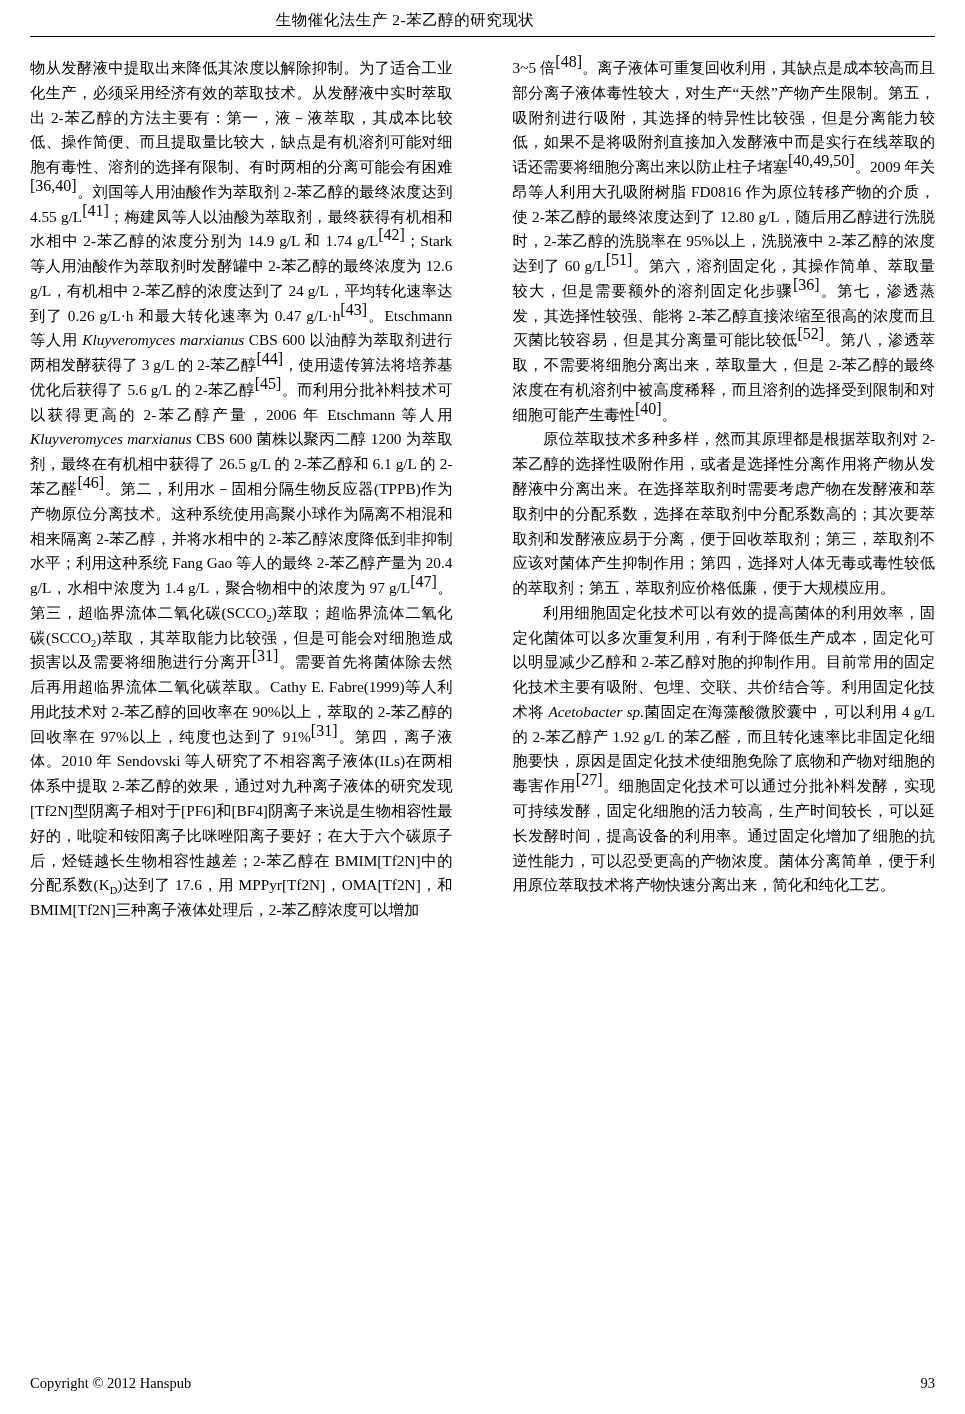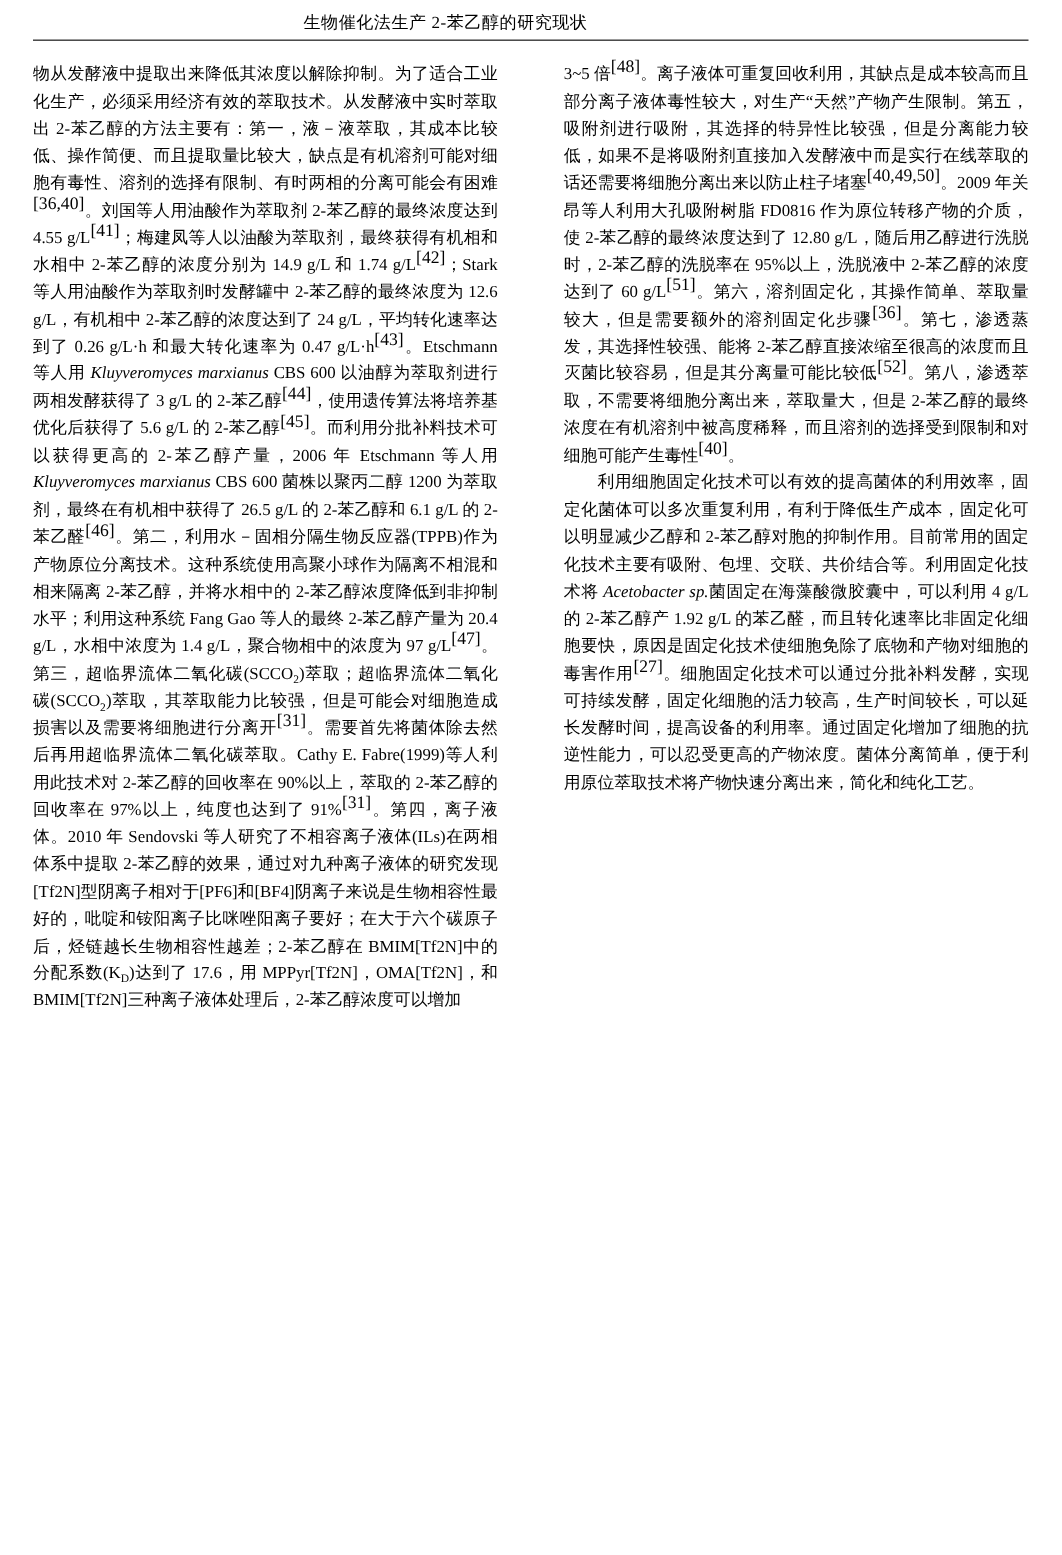--- a/index.html
+++ b/index.html
@@ -99,19 +99,24 @@
   <div class="head-rule"></div>
 
   <div class="columns">
 
     <div class="col">
       <p>物从发酵液中提取出来降低其浓度以解除抑制。为了适合工业化生产，必须采用经济有效的萃取技术。从发酵液中实时萃取出 2-苯乙醇的方法主要有：第一，液－液萃取，其成本比较低、操作简便、而且提取量比较大，缺点是有机溶剂可能对细胞有毒性、溶剂的选择有限制、有时两相的分离可能会有困难<sup>[36,40]</sup>。刘国等人用油酸作为萃取剂 2-苯乙醇的最终浓度达到 4.55 g/L<sup>[41]</sup>；梅建凤等人以油酸为萃取剂，最终获得有机相和水相中 2-苯乙醇的浓度分别为 14.9 g/L 和 1.74 g/L<sup>[42]</sup>；Stark 等人用油酸作为萃取剂时发酵罐中 2-苯乙醇的最终浓度为 12.6 g/L，有机相中 2-苯乙醇的浓度达到了 24 g/L，平均转化速率达到了 0.26 g/L·h 和最大转化速率为 0.47 g/L·h<sup>[43]</sup>。Etschmann 等人用 <span class="ital">Kluyveromyces marxianus</span> CBS 600 以油醇为萃取剂进行两相发酵获得了 3 g/L 的 2-苯乙醇<sup>[44]</sup>，使用遗传算法将培养基优化后获得了 5.6 g/L 的 2-苯乙醇<sup>[45]</sup>。而利用分批补料技术可以获得更高的 2-苯乙醇产量，2006 年 Etschmann 等人用 <span class="ital">Kluyveromyces marxianus</span> CBS 600 菌株以聚丙二醇 1200 为萃取剂，最终在有机相中获得了 26.5 g/L 的 2-苯乙醇和 6.1 g/L 的 2-苯乙醛<sup>[46]</sup>。第二，利用水－固相分隔生物反应器(TPPB)作为产物原位分离技术。这种系统使用高聚小球作为隔离不相混和相来隔离 2-苯乙醇，并将水相中的 2-苯乙醇浓度降低到非抑制水平；利用这种系统 Fang Gao 等人的最终 2-苯乙醇产量为 20.4 g/L，水相中浓度为 1.4 g/L，聚合物相中的浓度为 97 g/L<sup>[47]</sup>。第三，超临界流体二氧化碳(SCCO<sub>2</sub>)萃取；超临界流体二氧化碳(SCCO<sub>2</sub>)萃取，其萃取能力比较强，但是可能会对细胞造成损害以及需要将细胞进行分离开<sup>[31]</sup>。需要首先将菌体除去然后再用超临界流体二氧化碳萃取。Cathy E. Fabre(1999)等人利用此技术对 2-苯乙醇的回收率在 90%以上，萃取的 2-苯乙醇的回收率在 97%以上，纯度也达到了 91%<sup>[31]</sup>。第四，离子液体。2010 年 Sendovski 等人研究了不相容离子液体(ILs)在两相体系中提取 2-苯乙醇的效果，通过对九种离子液体的研究发现[Tf2N]型阴离子相对于[PF6]和[BF4]阴离子来说是生物相容性最好的，吡啶和铵阳离子比咪唑阳离子要好；在大于六个碳原子后，烃链越长生物相容性越差；2-苯乙醇在 BMIM[Tf2N]中的分配系数(K<sub>D</sub>)达到了 17.6，用 MPPyr[Tf2N]，OMA[Tf2N]，和 BMIM[Tf2N]三种离子液体处理后，2-苯乙醇浓度可以增加</p>
     </div>
 
     <div class="col">
       <p>3~5 倍<sup>[48]</sup>。离子液体可重复回收利用，其缺点是成本较高而且部分离子液体毒性较大，对生产“天然”产物产生限制。第五，吸附剂进行吸附，其选择的特异性比较强，但是分离能力较低，如果不是将吸附剂直接加入发酵液中而是实行在线萃取的话还需要将细胞分离出来以防止柱子堵塞<sup>[40,49,50]</sup>。2009 年关昂等人利用大孔吸附树脂 FD0816 作为原位转移产物的介质，使 2-苯乙醇的最终浓度达到了 12.80 g/L，随后用乙醇进行洗脱时，2-苯乙醇的洗脱率在 95%以上，洗脱液中 2-苯乙醇的浓度达到了 60 g/L<sup>[51]</sup>。第六，溶剂固定化，其操作简单、萃取量较大，但是需要额外的溶剂固定化步骤<sup>[36]</sup>。第七，渗透蒸发，其选择性较强、能将 2-苯乙醇直接浓缩至很高的浓度而且灭菌比较容易，但是其分离量可能比较低<sup>[52]</sup>。第八，渗透萃取，不需要将细胞分离出来，萃取量大，但是 2-苯乙醇的最终浓度在有机溶剂中被高度稀释，而且溶剂的选择受到限制和对细胞可能产生毒性<sup>[40]</sup>。</p>
+      <p class="indent">原位萃取技术多种多样，然而其原理都是根据萃取剂对 2-苯乙醇的选择性吸附作用，或者是选择性分离作用将产物从发酵液中分离出来。在选择萃取剂时需要考虑产物在发酵液和萃取剂中的分配系数，选择在萃取剂中分配系数高的；其次要萃取剂和发酵液应易于分离，便于回收萃取剂；第三，萃取剂不应该对菌体产生抑制作用；第四，选择对人体无毒或毒性较低的萃取剂；第五，萃取剂应价格低廉，便于大规模应用。</p>
       <p class="indent">利用细胞固定化技术可以有效的提高菌体的利用效率，固定化菌体可以多次重复利用，有利于降低生产成本，固定化可以明显减少乙醇和 2-苯乙醇对胞的抑制作用。目前常用的固定化技术主要有吸附、包埋、交联、共价结合等。利用固定化技术将 <span class="ital">Acetobacter sp.</span>菌固定在海藻酸微胶囊中，可以利用 4 g/L 的 2-苯乙醇产 1.92 g/L 的苯乙醛，而且转化速率比非固定化细胞要快，原因是固定化技术使细胞免除了底物和产物对细胞的毒害作用<sup>[27]</sup>。细胞固定化技术可以通过分批补料发酵，实现可持续发酵，固定化细胞的活力较高，生产时间较长，可以延长发酵时间，提高设备的利用率。通过固定化增加了细胞的抗逆性能力，可以忍受更高的产物浓度。菌体分离简单，便于利用原位萃取技术将产物快速分离出来，简化和纯化工艺。</p>
     </div>
 
   </div>
 
+  <div class="footer">
+    <span>Copyright © 2012 Hanspub</span>
+    <span>93</span>
+  </div>
 
 </div>
 
 </body></html>

